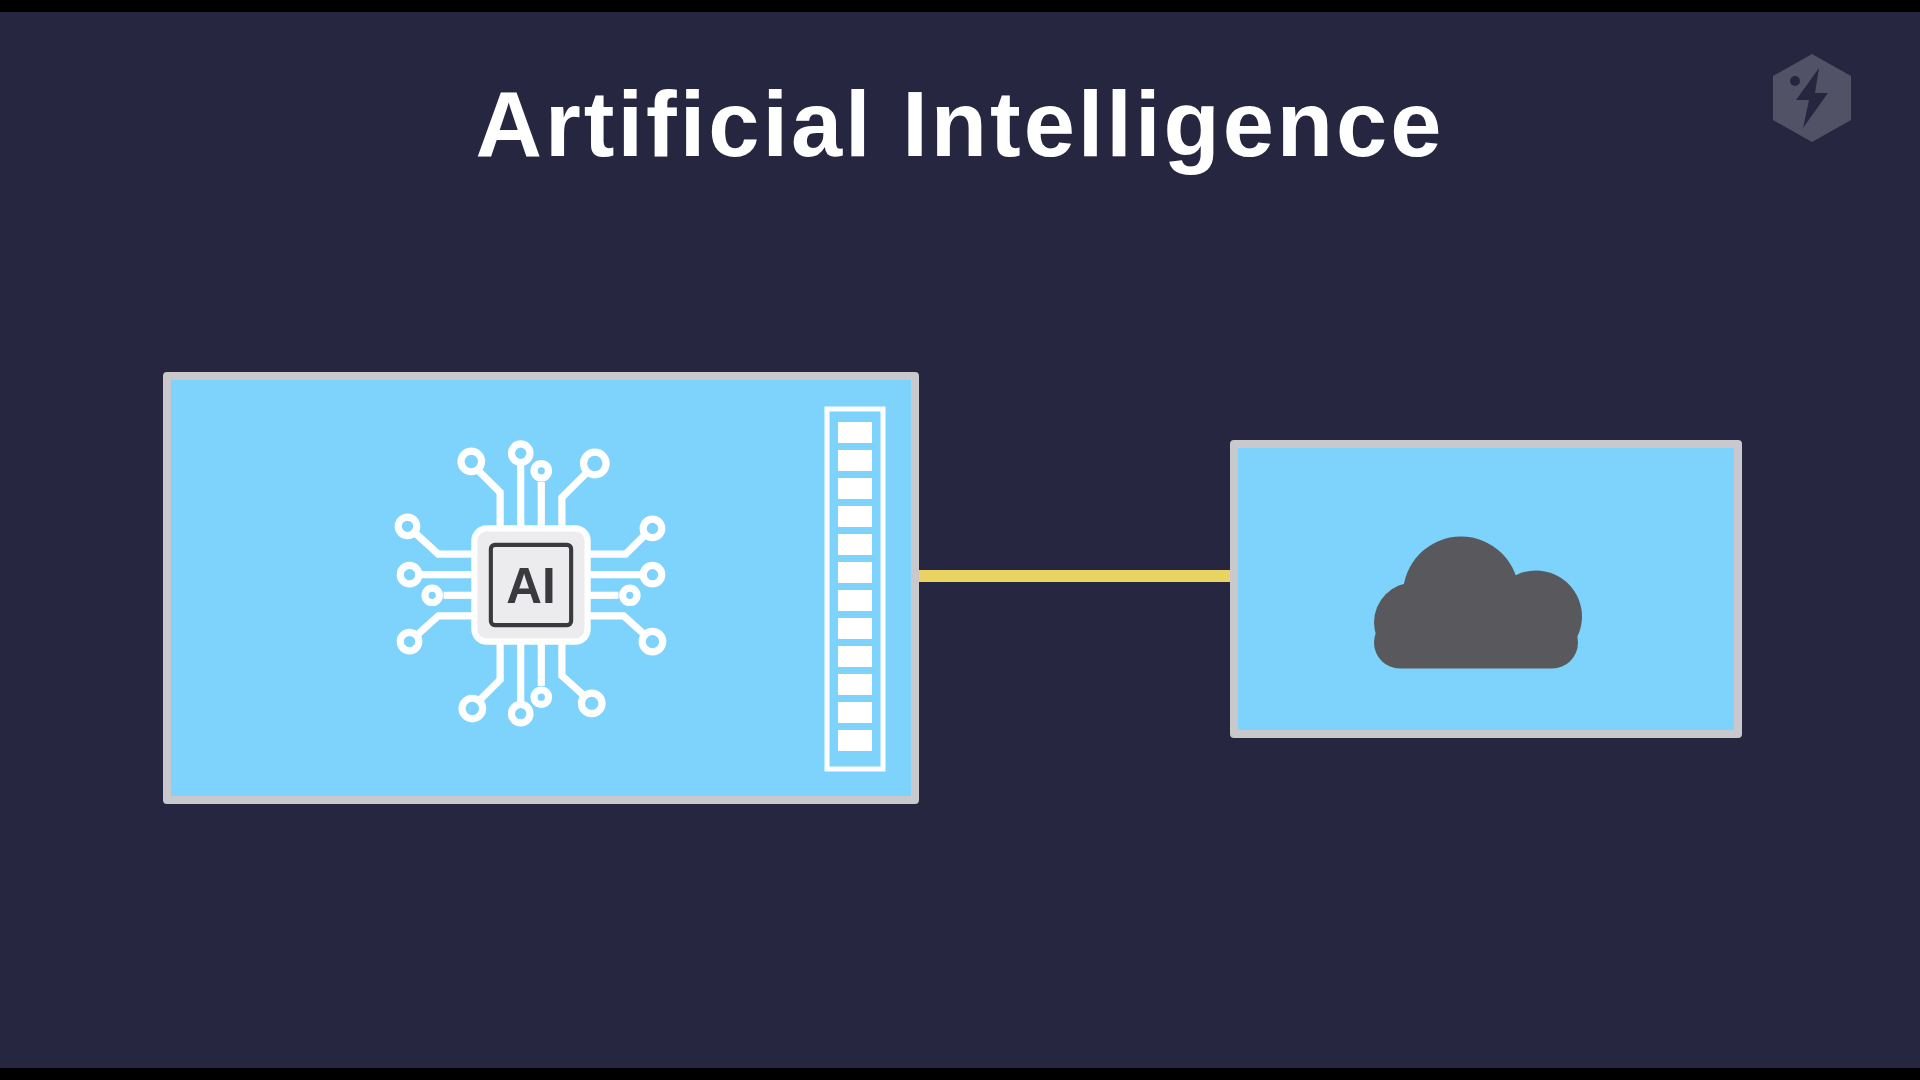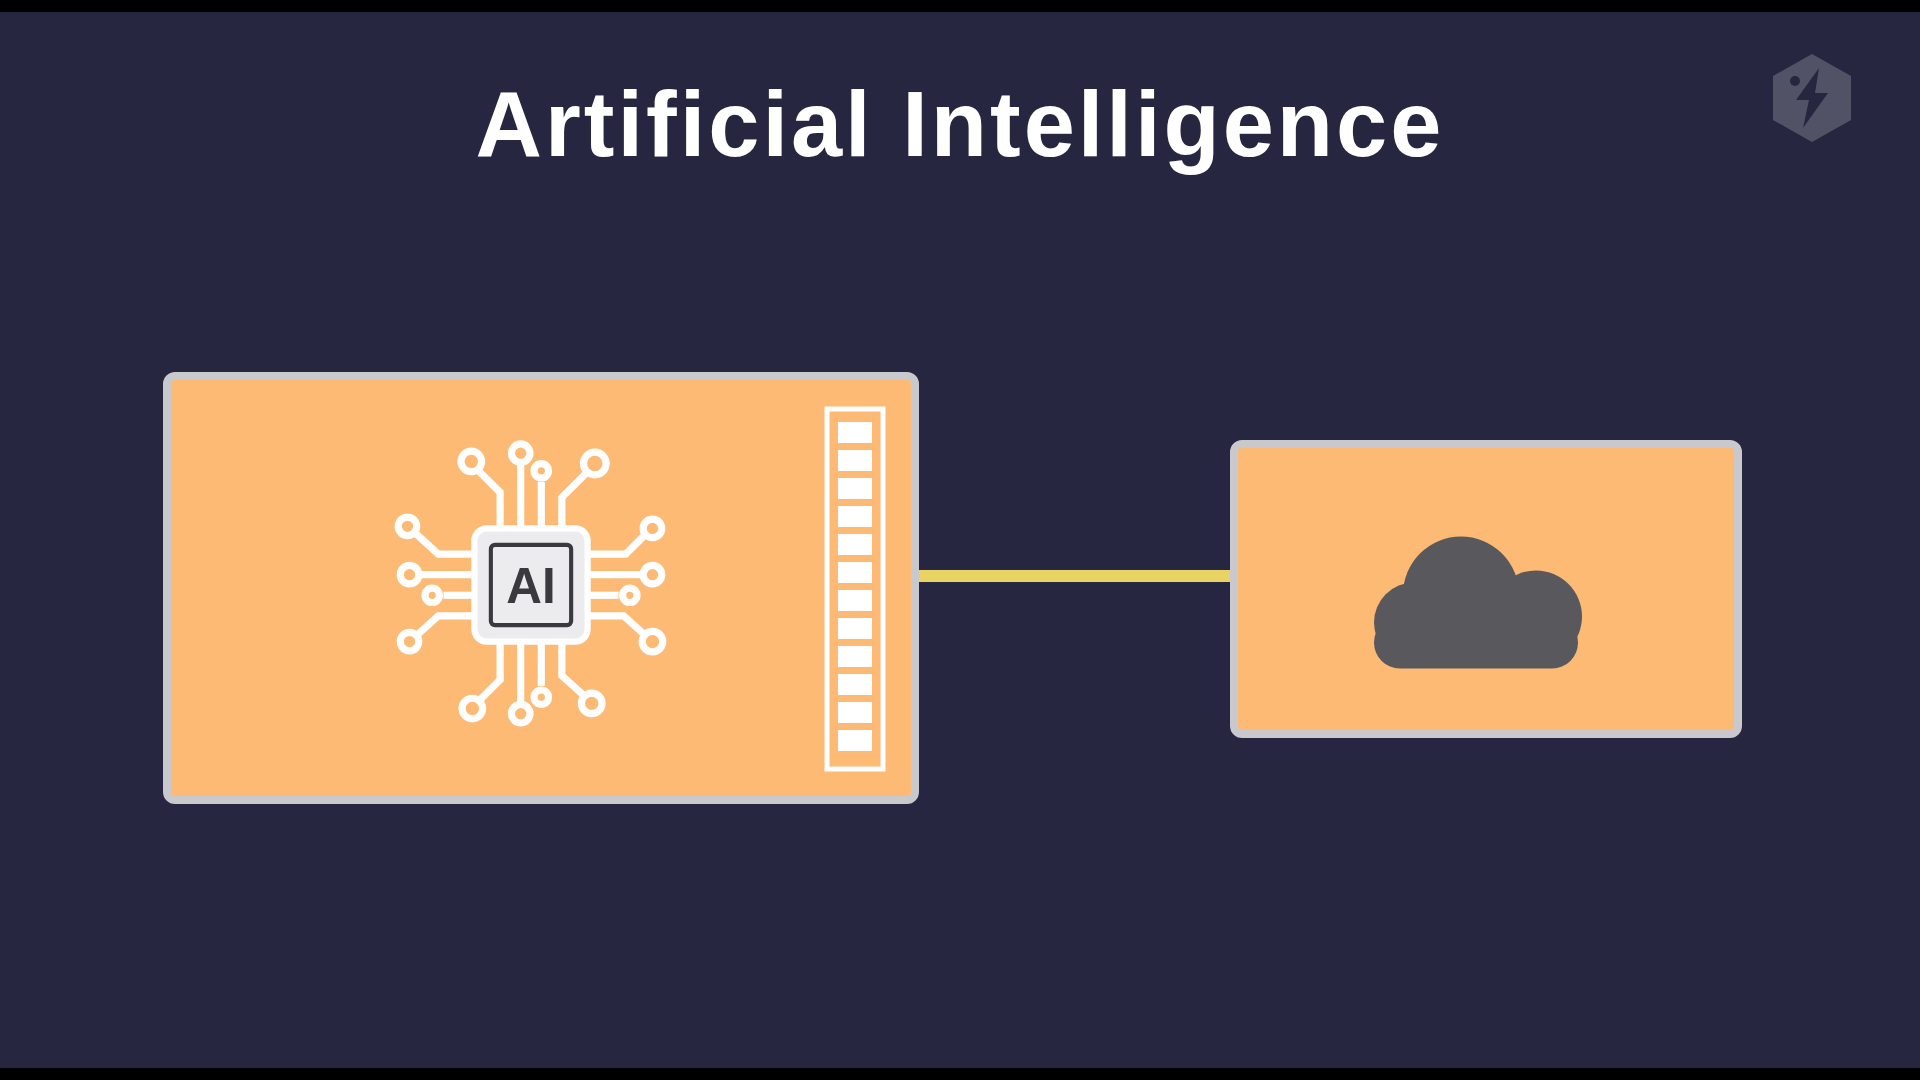--- a/index.html
+++ b/index.html
@@ -51,23 +51,23 @@
     position: absolute;
     left: 900px;
     top: 570px;
     width: 344px;
     height: 12px;
     background: #e9d463;
   }
 
   .panel {
     position: absolute;
-    background: #fdba74;
+    background: #7dd3fc;
     border: 8px solid #c9c9cd;
-    border-radius: 12px;
+    border-radius: 4px;
     box-sizing: border-box;
   }
   .panel-left {
     left: 163px;
     top: 372px;
     width: 756px;
     height: 432px;
   }
   .panel-right {
     left: 1230px;

